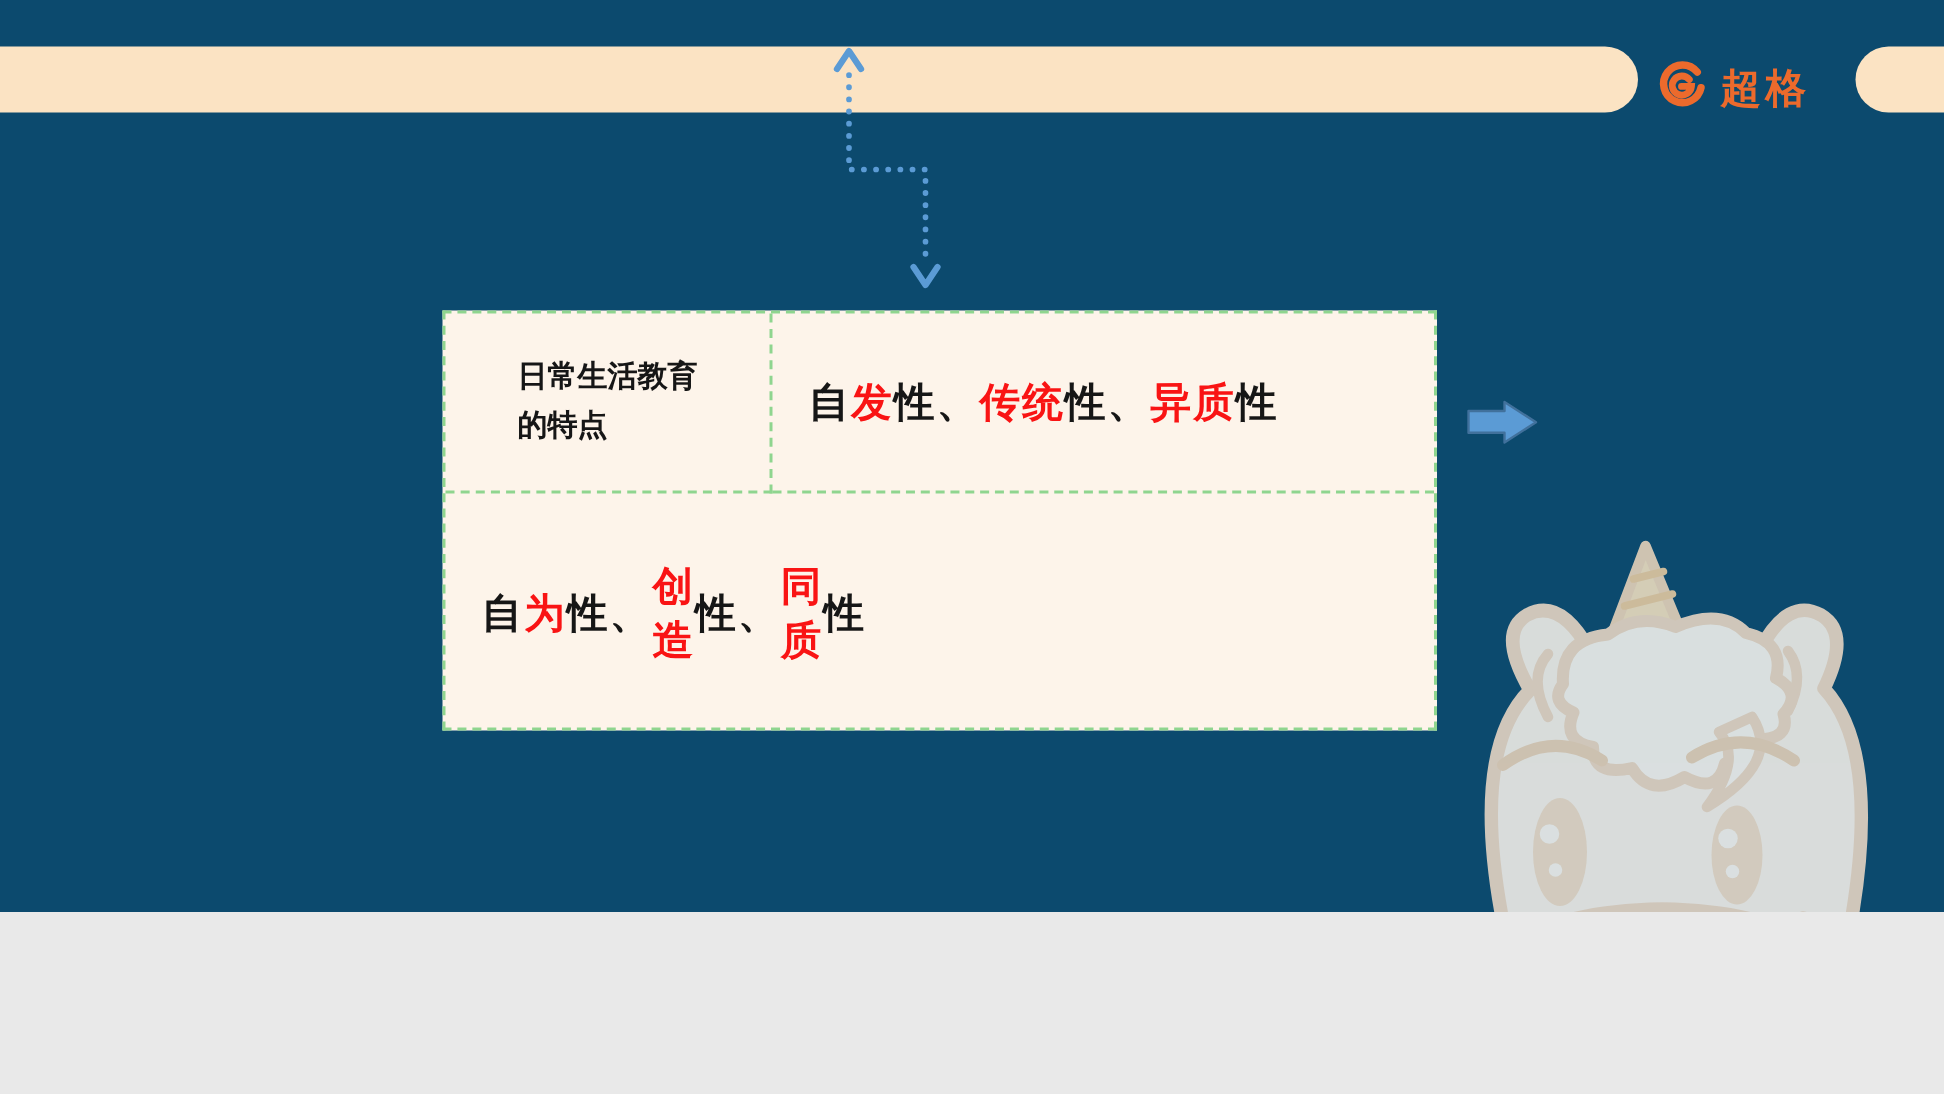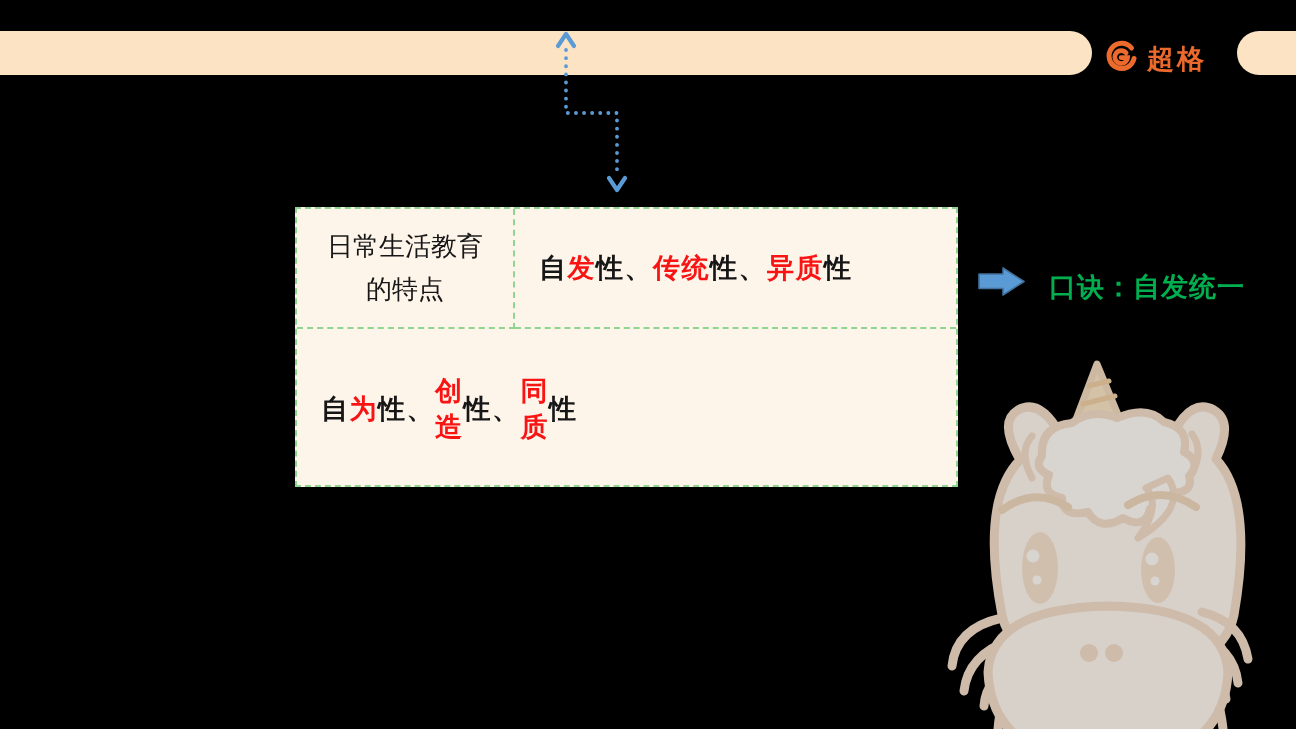--- a/index.html
+++ b/index.html
@@ -1,20 +1,20 @@
 <!DOCTYPE html>
 <html><head>
 <meta charset="utf-8">
 <style>
   * { margin: 0; padding: 0; box-sizing: border-box; }
   html,body { background:#e9e9e9; }
   .stage {
     position: relative;
-    width: 1296px; height: 729px;
-    background: #000000;
+    width: 1296px; height: 608px;
+    background: #0c4a6e;
     overflow: hidden;
     font-family: "Liberation Sans", sans-serif;
     margin: 0 auto;
   }
   
   .band-left {
     position: absolute; left: 0; top: 31px;
     width: 1092px; height: 44px;
     background: #FBE3C3;
     border-radius: 0 22px 22px 0;
@@ -41,22 +41,22 @@
     position: absolute; left: 295px; top: 207px;
     width: 663px; height: 280px;
     display: grid;
     grid-template-columns: 218px 1fr;
     grid-template-rows: 120px 160px;
     border: 2px dashed #8FD58F;
     background: #FDF4EA;
   }
   .cell { display: flex; align-items: center; }
   .cell.label {
-    justify-content: center; text-align: center;
-    font-size: 26px; font-weight: normal; color: #161616;
+    justify-content: center; 
+    font-size: 20px; font-weight: bold; color: #161616;
     white-space: pre-line; line-height: 1.65;
     border-right: 2px dashed #8FD58F;
   }
   .cell.value {
     padding-left: 24px;
     font-size: 27px; font-weight: bold; letter-spacing: 1.5px;
   }
   .row-top { border-bottom: 2px dashed #8FD58F; }
   .seg-k { color: #161616; }
   .seg-r { color: #F91414; }
@@ -123,21 +123,20 @@
         <span class="seg-r">同质</span>
         <span class="seg-k">性</span>
       </div>
   </div>
 
   <div class="block-arrow">
     <svg width="52" height="32" viewBox="0 0 52 32">
       <polygon points="3,8 27,8 27,2 48,15.5 27,29 27,22.5 3,22.5" fill="#5B9BD5" stroke="#41719C" stroke-width="1.6" stroke-linejoin="round"></polygon>
     </svg>
   </div>
-  <div class="mnemonic">口诀：自发统一</div>
 
   <div class="mascot">
     <svg width="356" height="369" viewBox="0 0 356 369">
       <g opacity="0.85">
 
         <path d="M135,62 L157,4 L181,62 Q158,74 135,62 Z" fill="#F8E4C4" stroke="#F1D9BE" stroke-width="7" stroke-linejoin="round"></path>
         <path d="M143,44 L175,36 M149,26 L169,21" stroke="#EFCFA4" stroke-width="5" fill="none" stroke-linecap="round"></path>
 
         <path d="M62,255 Q40,140 80,100 Q58,62 78,50 Q100,38 120,74 Q148,60 178,60 Q208,60 234,72 Q252,38 274,50 Q294,62 276,99 Q314,140 294,255 Q282,312 178,316 Q74,312 62,255 Z" fill="#FDF6EE" stroke="#F2DCC8" stroke-width="9" stroke-linejoin="round"></path>
 

